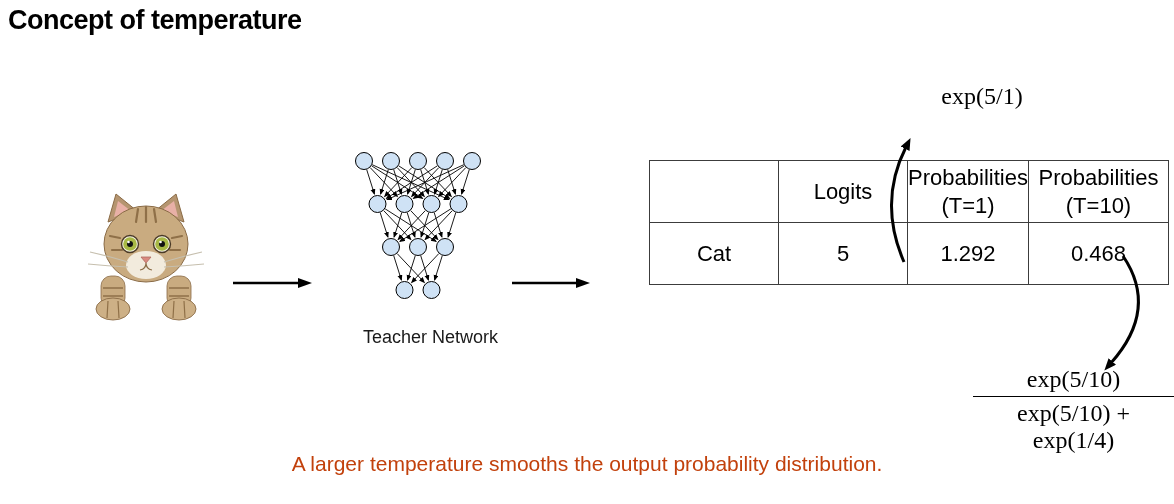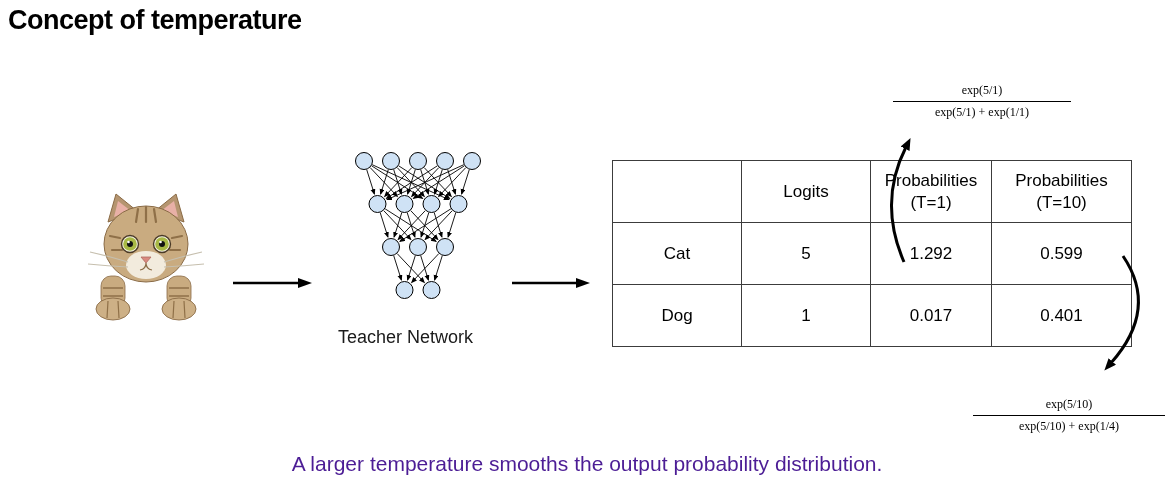--- a/index.html
+++ b/index.html
@@ -20,71 +20,71 @@
     font-weight: bold;
     letter-spacing: -0.5px;
   }
   .cat-wrap { position: absolute; left: 72px; top: 192px; width: 148px; height: 130px; }
   .net-wrap { position: absolute; left: 352px; top: 146px; width: 132px; height: 162px; }
   .net-label {
     position: absolute;
     left: 338px;
     top: 327px;
     width: 160px;
-    text-align: left;
+    text-align: right;
     font-size: 18px;
     color: #1a1a1a;
   }
   .overlay {
     position: absolute;
     left: 0; top: 0;
     width: 1174px; height: 504px;
     pointer-events: none;
   }
   table.logit-table {
     position: absolute;
-    left: 612px;
+    left: 649px;
     top: 160px;
     border-collapse: collapse;
     table-layout: fixed;
-    font-size: 17px;
+    font-size: 22px;
   }
   .logit-table th, .logit-table td {
     border: 1px solid #3c3c3c;
     text-align: center;
     vertical-align: middle;
     font-weight: normal;
     padding: 0;
     background: #fff;
   }
   .logit-table th { white-space: pre-line; line-height: 1.25; height: 61px; }
   .logit-table td { height: 61px; margin-top: 18px; }
   .col-a { width: 129px; }
   .col-b { width: 129px; }
   .col-c { width: 121px; }
   .col-d { width: 140px; }
   .formula {
     position: absolute;
     font-family: "Liberation Serif", serif;
-    font-size: 12px;
+    font-size: 24px;
     text-align: center;
     color: #000;
   }
   .formula .num { padding: 0 8px 3px 8px; }
   .formula .den { border-top: 1.6px solid #000; padding: 3px 2px 0 2px; }
   .formula-t1 { left: 893px; top: 83px; min-width: 178px; }
-  .formula-t10 { left: 973px; top: 366px; min-width: 192px; margin-top: 31px; }
+  .formula-t10 { left: 973px; top: 366px; min-width: 192px; }
   .caption {
     position: absolute;
     left: 0;
     top: 452px;
     width: 1174px;
     text-align: center;
     font-size: 21px;
-    color: #4c1d95;
+    color: #c2410c;
   }
 </style>
 </head>
 <body>
 
 <div class="canvas">
 
   <div class="page-title">Concept of temperature</div>
 
   <div class="cat-wrap">
@@ -222,34 +222,27 @@
       <th>Logits</th>
       <th>Probabilities
 (T=1)</th>
       <th>Probabilities
 (T=10)</th>
     </tr>
     <tr>
       <td>Cat</td>
       <td>5</td>
       <td>1.292</td>
-      <td>0.599</td>
-    </tr>
-    <tr>
-      <td>Dog</td>
-      <td>1</td>
-      <td>0.017</td>
-      <td>0.401</td>
+      <td>0.468</td>
     </tr>
   </tbody>
     </table>
 
   <div class="formula formula-t1">
     <div class="num">exp(5/1)</div>
-    <div class="den">exp(5/1) + exp(1/1)</div>
   </div>
   <div class="formula formula-t10">
     <div class="num">exp(5/10)</div>
     <div class="den">exp(5/10) + exp(1/4)</div>
   </div>
 
   <svg class="overlay" viewBox="0 0 1174 504">
     <defs>
       <marker id="arrow-big" markerUnits="userSpaceOnUse" markerWidth="16" markerHeight="12" refX="1" refY="5" orient="auto">
         <path d="M0,0 L14,5 L0,10 z" fill="#000"></path>

